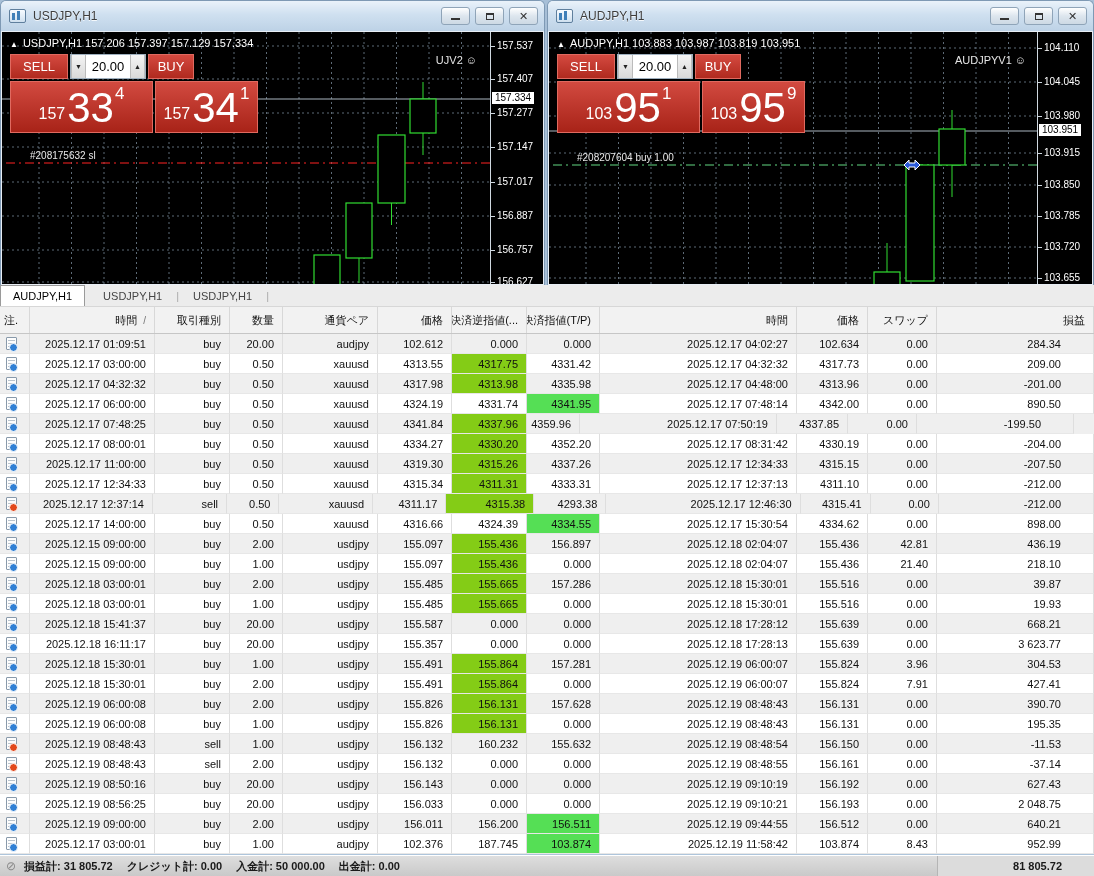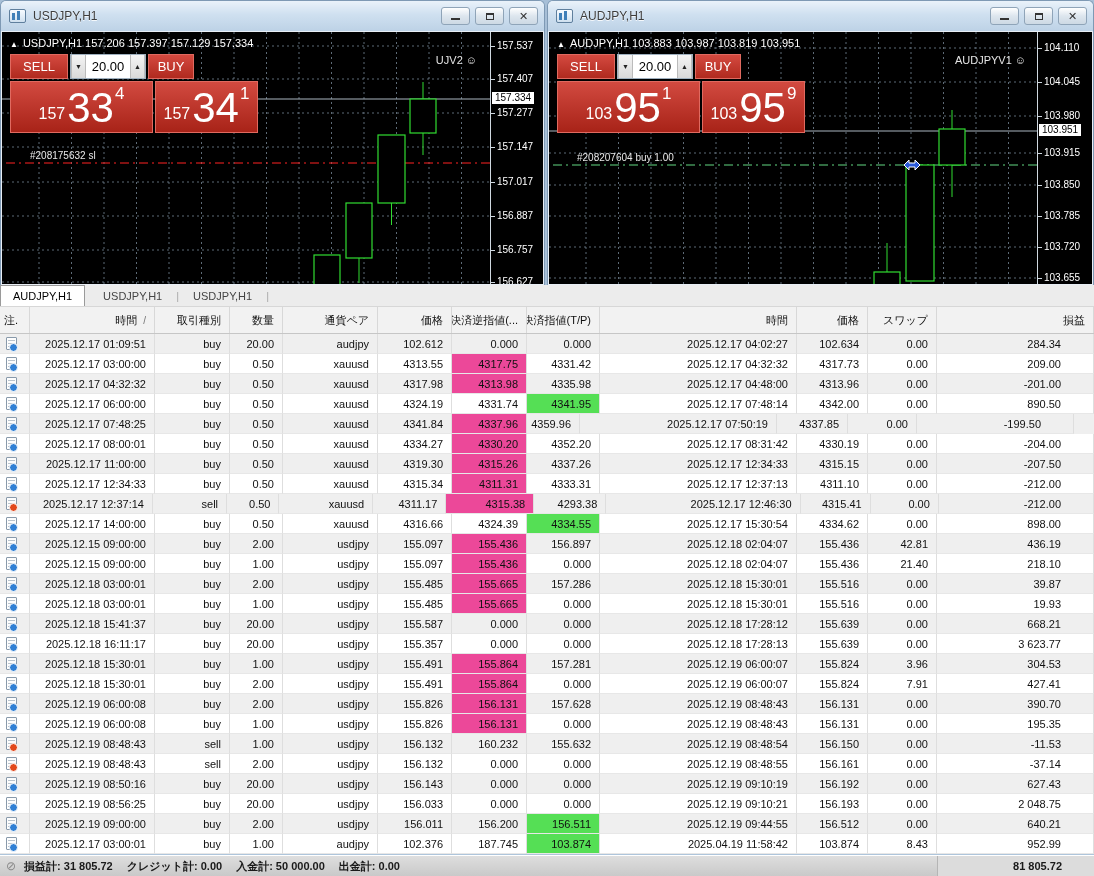--- a/index.html
+++ b/index.html
@@ -83,21 +83,21 @@
   .sortmark { color:#777; margin-left:6px; font-size:10px; }
   .rows { position:absolute; top:334px; left:0; width:1094px; height:520px; overflow:hidden;
     background:#fff; font-size:11px; color:#111; }
   .trow { display:flex; height:20px; cursor:default; }
   .trow.odd { background:#efefef; }
   .cell { overflow:hidden; white-space:nowrap; }
   .trow .cell { display:flex; align-items:center; justify-content:flex-end; padding:0 8px;
     border-right:1px solid #dedede; border-bottom:1px solid #e7e7e7; }
   .trow .cell.c0 { justify-content:flex-start; padding:0 0 0 6px; }
   .trow .cell.c11 { padding-right:32px; }
-  .hl-pink  { background:#ec4899; }
+  .hl-pink  { background:#84cc16; }
   .hl-green { background:#55df55; }
   .note { width:11px; height:13px; background:#fdfdfd; border:1px solid #8899aa;
     border-radius:1px; position:relative; }
   .note::before { content:""; position:absolute; left:1px; top:2px; right:1px; height:1px; background:#b9c4ce;
     box-shadow:0 3px 0 #b9c4ce, 0 6px 0 #b9c4ce; }
   .note::after { content:""; position:absolute; right:-2px; bottom:-3px; width:7px; height:7px;
     border-radius:50%; background:#2f7fd4; border:1px solid #fff; }
   .note.sell::after { background:#e2491d; }
 
   
@@ -723,21 +723,21 @@
       <div class="cell c0" style="width: 30px;">
         <span class="note"></span>
       </div>
       <div class="cell c1" style="width: 125px;">2025.12.17 03:00:01</div>
       <div class="cell c2" style="width: 75px;">buy</div>
       <div class="cell c3" style="width: 53px;">1.00</div>
       <div class="cell c4" style="width: 95px;">audjpy</div>
       <div class="cell c5" style="width: 74px;">102.376</div>
       <div class="cell c6" style="width: 75px;">187.745</div>
       <div class="cell c7 hl-green" style="width: 73px;">103.874</div>
-      <div class="cell c8" style="width: 197px;">2025.04.19 11:58:42</div>
+      <div class="cell c8" style="width: 197px;">2025.12.19 11:58:42</div>
       <div class="cell c9" style="width: 71px;">103.874</div>
       <div class="cell c10" style="width: 69px;">8.43</div>
       <div class="cell c11" style="width: 157px; text-align: right;">952.99</div>
     </div>
   </div>
 
 <div class="statusbar">
   <span class="st-ico">⊘</span>
   <span class="st-seg">損益計: 31 805.72</span>
   <span class="st-seg">クレジット計: 0.00</span>

